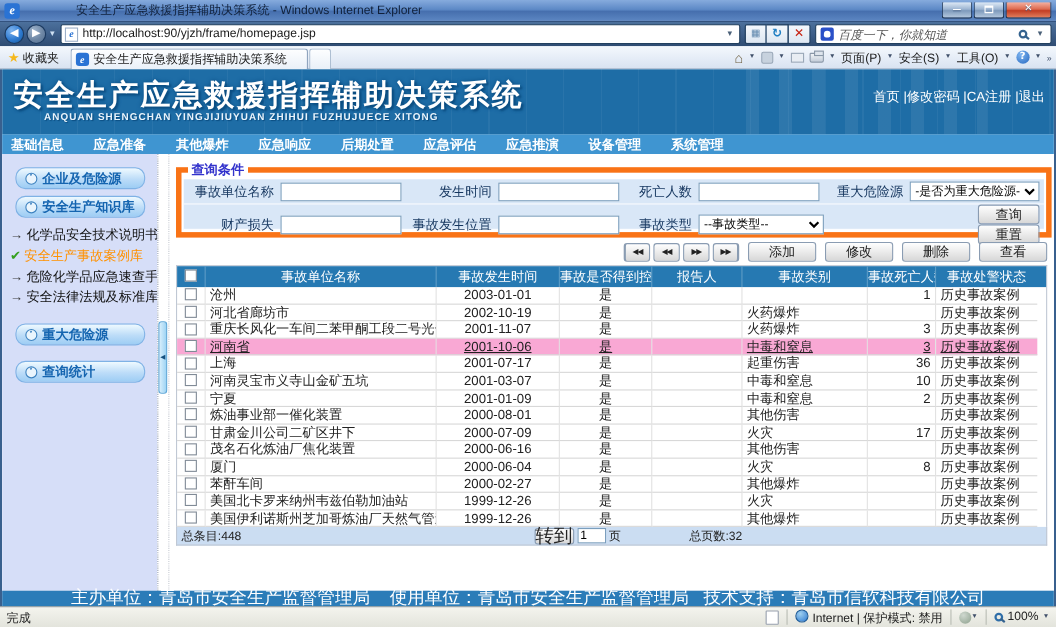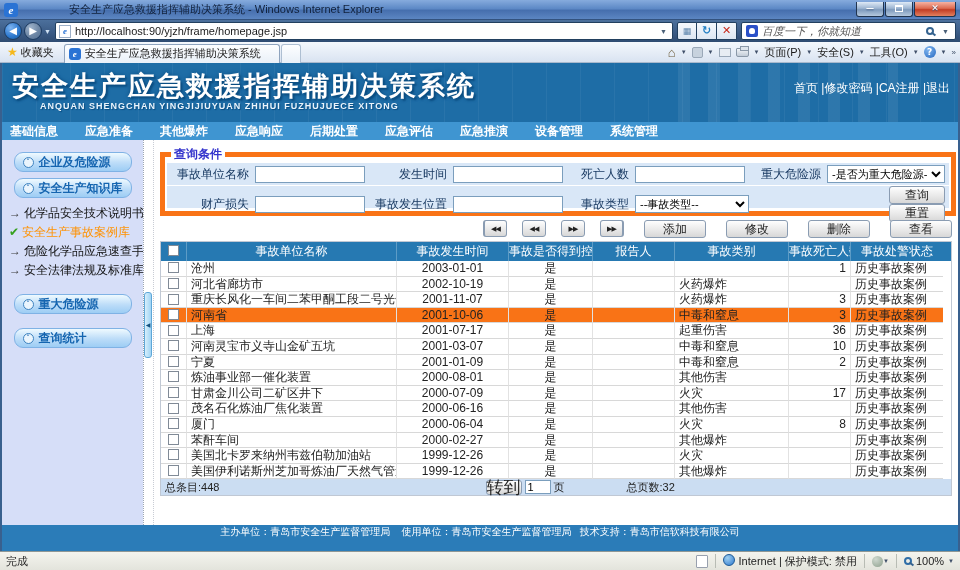--- a/index.html
+++ b/index.html
@@ -95,43 +95,43 @@
   fieldset.query { border:5px solid #f97316; margin-top:2px; padding:0 2px 2px; background:#fff; }
   fieldset.query legend { color:#3333cc; font-weight:bold; font-size:12px; padding:0 3px; margin-left:4px; }
   .qrow { display:grid; grid-template-columns:88px 112px 86px 116px 66px 116px 76px 1fr; align-items:center; background:#d9e7f7; height:23px; border-bottom:1px solid #fff; padding-right:4px; }
   .qlabel { text-align:right; padding-right:6px; color:#14355e; white-space:nowrap; font-size:12px; }
   .qinput { height:17px; border:1px solid #7b9ebd; background:#fff; font-size:11px; padding:0 2px; width:110px; }
   .qselect { height:18px; border:1px solid #7b9ebd; background:#fff; font-size:11px; width:114px; }
   .qsel-wide { width:118px; }
   .qbtns { text-align:right; }
   .btn { display:inline-block; min-width:56px; height:18px; border:1px solid #8a9cb2; border-radius:3px; background:linear-gradient(#fefefe,#e9e9e9 55%,#d7d7d7); font-size:12px; line-height:16px; text-align:center; color:#222; margin-left:8px; cursor:pointer; }
 
-  .actions { display:flex; justify-content:flex-end; align-items:flex-start; margin:4px 0 3px;gap:12px; }
+  .actions { display:flex; justify-content:flex-end; align-items:flex-end; margin:4px 0 3px; }
   .pgbtn { width:24px; height:17px; border:1px solid #8a9cb2; border-radius:3px; background:linear-gradient(#fefefe,#e9e9e9 55%,#d7d7d7); font-size:7px; line-height:15px; text-align:center; color:#222; margin-left:3px; letter-spacing:-1px; cursor:pointer; }
   .actions .btn { min-width:62px; }
 
   
   .tbl { border:1px solid #c0c8d4; border-bottom:none; }
   .tr, .thead-r { display:flex; }
   .thead-r { background:#2679b2; color:#fff; height:19px; line-height:18px; font-size:12px; }
   .th { border-right:1px solid #5d9cc6; text-align:center; white-space:nowrap; overflow:hidden; }
   .td { border-right:1px solid #e2e2e2; border-bottom:1px solid #d8d8d8; height:15.6px; line-height:15px; font-size:12px; white-space:nowrap; overflow:hidden; }
   .c0{width:26px;text-align:center;} .c1{width:210px;} .c2{width:112px;text-align:center;} .c3{width:84px;text-align:center;} .c4{width:82px;text-align:center;} .c5{width:114px;} .c6{width:62px;} .c7{width:92px;border-right:none;}
   .td.c1,.td.c5,.td.c7 { text-align:left; padding-left:4px; }
   .td.c6 { text-align:right; padding-right:4px; }
-  .tr.hl .td { background:#f97316; }
+  .tr.hl .td { background:#f9a8d4;text-decoration:underline; }
   .cb { display:inline-block; width:11px; height:11px; background:#fff; border:1px solid #808a96; vertical-align:middle; margin-top:-2px; cursor:pointer; }
 
   .summary { display:flex; align-items:center; height:17px; background:#cbddf2; border:1px solid #c0c8d4; border-top:none; font-size:11px; padding:0 4px; }
   .s-total { flex:1; }
   .goto-btn { min-width:30px; height:15px; line-height:13px; margin-left:0; font-size:17px; }
   .goto-input { width:26px; height:14px; border:1px solid #7b9ebd; font-size:11px; padding:0 2px; margin:0 3px; background:#fff; }
   .s-pages { flex:1; padding-left:62px; }
 
-  .page-footer { position:absolute; left:0; right:0; bottom:0; height:26px; background:#2b7cb8; color:#fff; font-size:10px; line-height:14px; text-align:center; white-space:pre;margin-top:24px; }
+  .page-footer { position:absolute; left:0; right:0; bottom:0; height:14px; background:#2b7cb8; color:#fff; font-size:16px; line-height:14px; text-align:center; white-space:pre;margin-top:24px; }
 
   
   .statusbar { height:19px; background:linear-gradient(#f4f4ee,#e3e4dc); border-top:1px solid #8f9795; display:flex; align-items:center; padding:0 6px; font-size:11px; color:#222; }
   .st-left { flex:1; }
   .st-sep { width:1px; height:14px; background:#b8bcb4; margin:0 7px; }
   .doc-ico { width:12px; height:13px; background:#fff; border:1px solid #98a0ae; border-radius:1px; }
   .globe { width:12px; height:12px; border-radius:50%; background:radial-gradient(circle at 35% 30%,#9fd0f0,#2f7ad0); border:1px solid #1d5a96; margin-right:4px; }
   .zone { display:flex; align-items:flex-start; }
   .flag-ico { width:11px; height:11px; border-radius:50%; background:radial-gradient(circle at 35% 30%,#cfd8cf,#8da08d); }
   .zoomctl { display:flex; align-items:center; }

